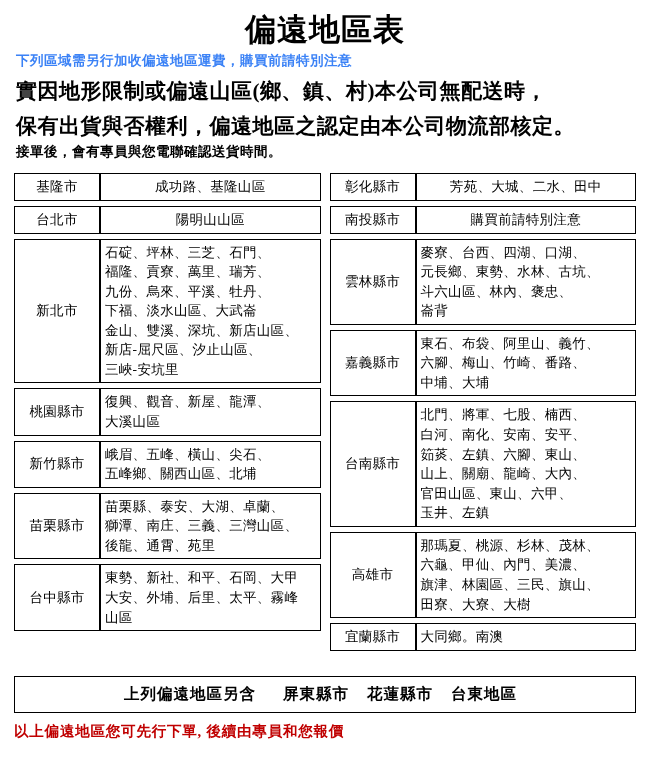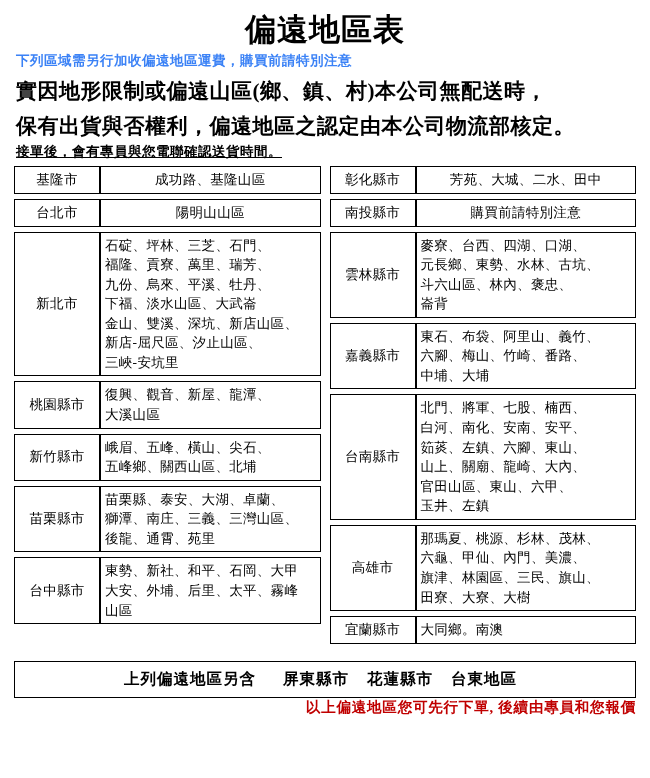--- a/index.html
+++ b/index.html
@@ -39,23 +39,22 @@
   .big-line {
     font-size: 21px;
     font-weight: bold;
     line-height: 1.28;
     letter-spacing: 0.5px;
     margin: 8px 0 0 2px;
   }
   .note-row {
     display: flex;
     align-items: center;
-    margin: 4px 0 0 2px;
+    margin: 4px 0 7px 2px;
     gap: 10px;
-    text-decoration: underline;
   }
   .note-black {
     font-size: 13.5px;
     font-weight: bold;
     letter-spacing: 0.5px;
   }
   .note-red {
     color: #c00000;
     font-size: 13.5px;
     font-weight: bold;
@@ -96,38 +95,39 @@
   td.areas {
     text-align: left;
     padding-left: 8px;
     margin-top: 20px;
   }
   td.areas.center {
     text-align: center;
     padding-left: 4px;
   }
   .footer-box {
-    margin-top: 12px;
+    margin-top: 20px;
     border: 1px solid #000000;
     padding: 7px 4px 7px 4px;
     text-align: center;
     font-size: 15.5px;
     font-weight: bold;
     letter-spacing: 1px;
   }
   .footer-box span {
     display: inline-block;
     margin: 0 9px;
   }
   .final-red {
-    text-align: right;
+    text-align: left;
     color: #c00000;
     font-weight: bold;
     font-size: 14.5px;
     letter-spacing: 0.8px;
+    margin-top: 9px;
   }
 </style>
 </head>
 <body>
 
 <div class="page">
 
   <div class="title">偏遠地區表</div>
 
   <div class="sub-red">下列區域需另行加收偏遠地區運費，購買前請特別注意</div>

